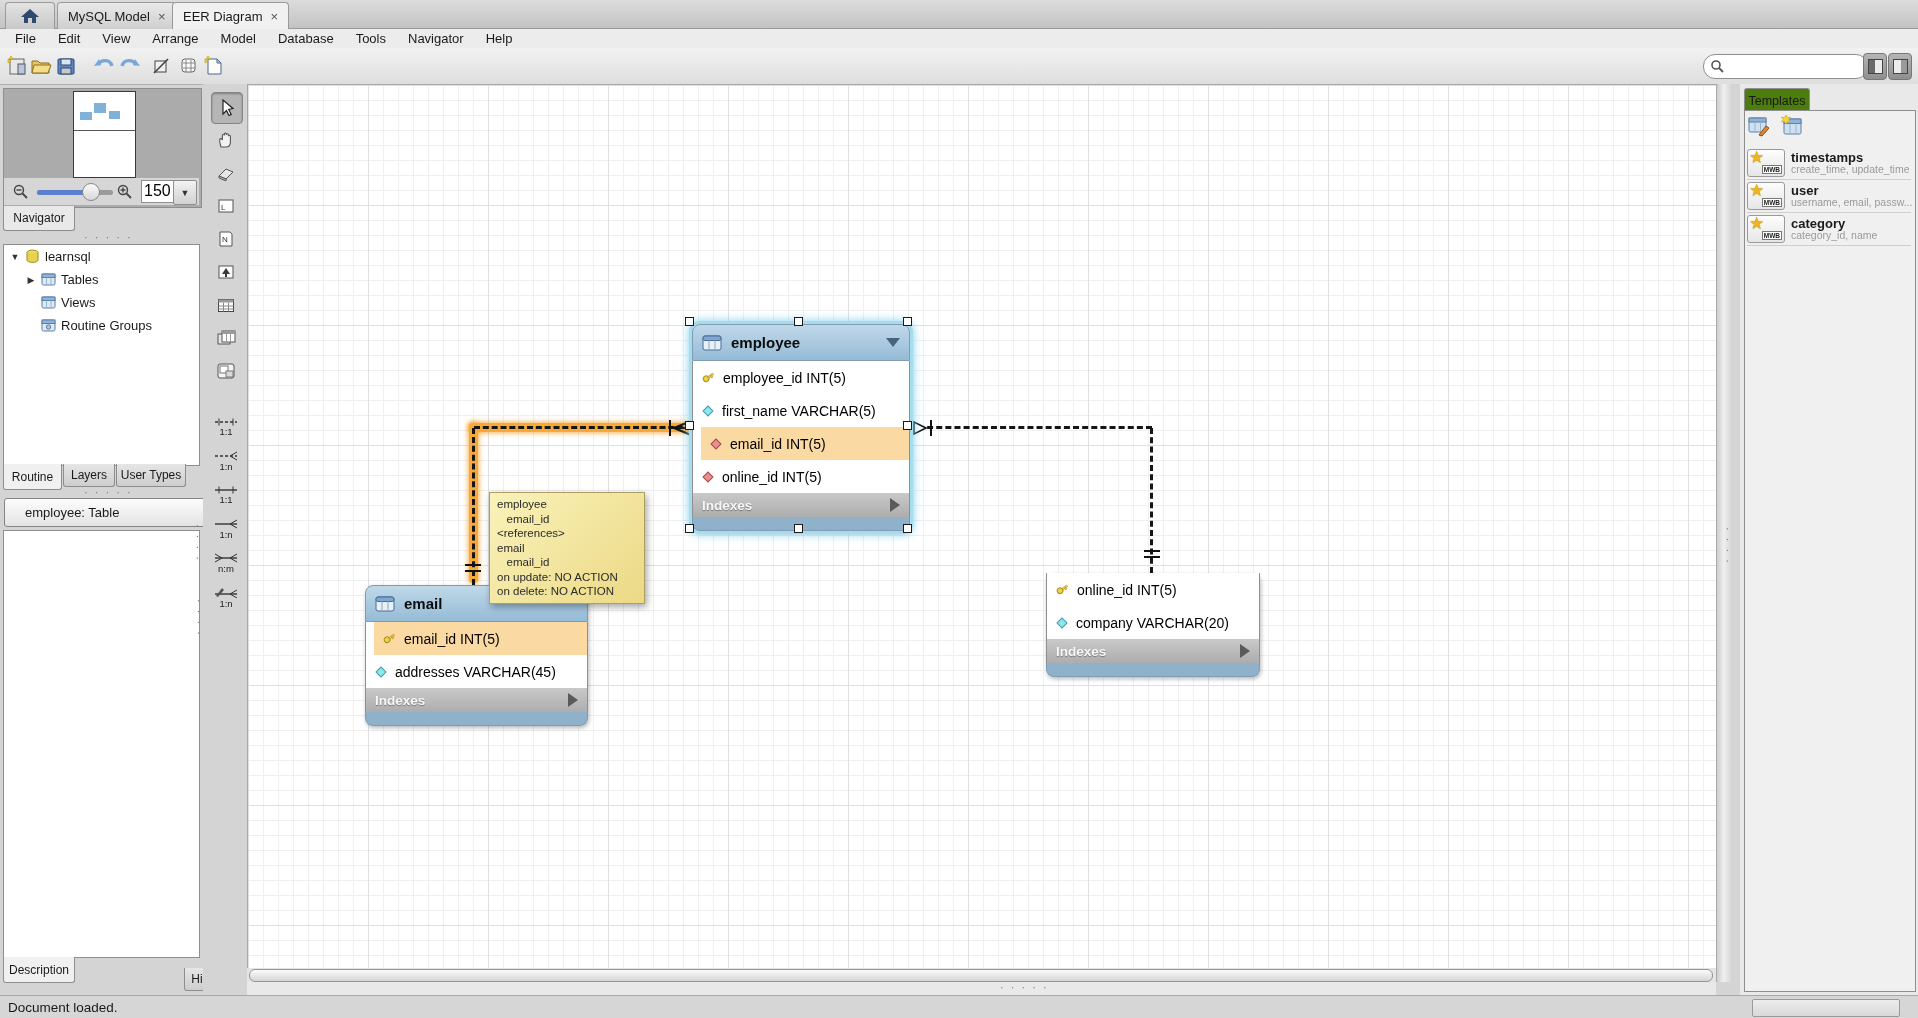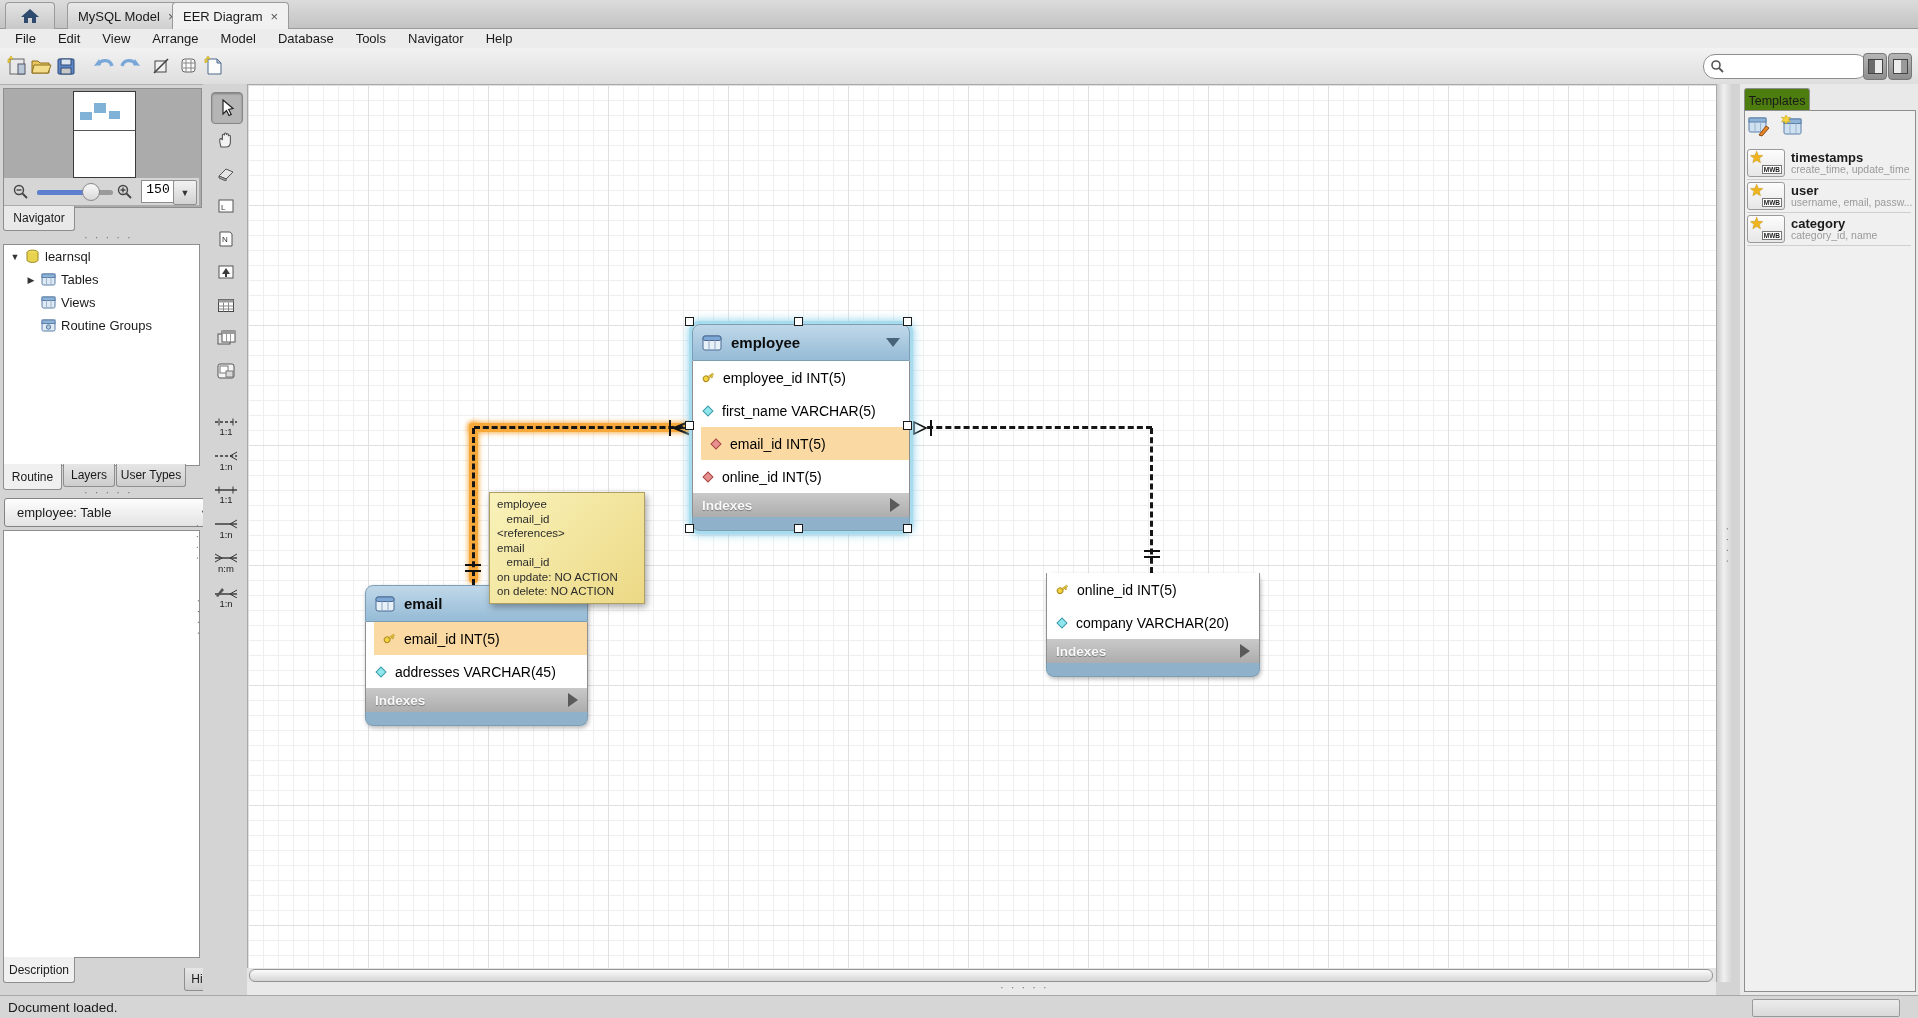--- a/index.html
+++ b/index.html
@@ -31,33 +31,33 @@
   #navigator-box{position:absolute;left:3px;top:88px;width:197px;height:118px;border:1px solid #8e8e8e;background:#ababab;}
   #nav-minimap{position:absolute;left:0;top:0;width:195px;height:89px;background:#ababab;}
   #nav-page{position:absolute;left:69px;top:2px;width:61px;height:85px;background:#fff;border:1px solid #3a3a3a;}
   #nav-page .mid{position:absolute;left:0;top:38px;width:100%;height:1px;background:#555;}
   .nav-rect{position:absolute;background:#7fb2d6;}
   #nav-zoomrow{position:absolute;left:0;top:89px;width:195px;height:27px;background:#d6d6d6;display:flex;align-items:center;}
   #nav-slider-track{position:absolute;left:33px;top:12px;width:76px;height:5px;border-radius:3px;background:#9a9a9a;}
   #nav-slider-fill{position:absolute;left:33px;top:12px;width:52px;height:5px;border-radius:3px;background:#5c7fd0;}
   #nav-slider-thumb{position:absolute;left:78px;top:5px;width:16px;height:16px;border-radius:50%;background:linear-gradient(#fafafa,#d8d8d8);border:1px solid #888;}
   #nav-zoom-value{position:absolute;left:137px;top:2px;width:32px;height:21px;border:1px solid #8e8e8e;background:#fff;font-size:13px;text-align:center;}
-  #nav-zoom-value input{width:28px;border:none;outline:none;font-size:13px;text-align:center;font-family:Liberation Mono, monospace;}
+  #nav-zoom-value input{width:28px;border:none;outline:none;font-size:16px;font-family:Liberation Sans, sans-serif;}
   #nav-zoom-drop{position:absolute;left:169px;top:2px;width:22px;height:23px;border:1px solid #8e8e8e;border-radius:2px;background:linear-gradient(#f2f2f2,#d2d2d2);display:flex;align-items:center;justify-content:center;font-size:9px;color:#333;}
   #navigator-tab{position:absolute;left:3px;top:206px;width:70px;height:24px;background:#e9e9e9;border:1px solid #8e8e8e;border-top:none;display:flex;align-items:center;justify-content:center;font-size:12px;border-radius:0 0 3px 3px;}
   .dots-h{color:#777;font-size:11px;letter-spacing:2px;line-height:6px;}
   .dots-v{color:#777;font-size:11px;letter-spacing:2px;transform:rotate(90deg);transform-origin:left top;display:inline-block;}
 
   #catalog-tree{position:absolute;left:3px;top:244px;width:195px;height:220px;background:#fff;border:1px solid #8e8e8e;}
   .tree-row{display:flex;align-items:center;gap:5px;height:23px;font-size:13px;}
   .tw{width:10px;text-align:center;font-size:9px;color:#333;}
   .side-tab{position:absolute;height:22px;display:flex;align-items:center;justify-content:center;background:linear-gradient(#e6e6e6,#cdcdcd);border:1px solid #8e8e8e;font-size:12px;border-radius:0 0 3px 3px;border-top:none;}
   .side-tab.active{background:#f0f0f0;height:25px;}
 
-  #type-select{position:absolute;left:4px;top:498px;width:192px;height:27px;border:1px solid #848484;border-radius:3px;background:linear-gradient(#fdfdfd,#e3e3e3);display:flex;align-items:center;justify-content:space-between;padding:0 12px;font-size:13px;}
+  #type-select{position:absolute;left:4px;top:498px;width:192px;height:27px;border:1px solid #848484;border-radius:3px;background:linear-gradient(#fdfdfd,#e3e3e3);display:flex;align-items:center;justify-content:space-between;padding:0 20px;font-size:13px;}
   #desc-box{position:absolute;left:3px;top:530px;width:195px;height:426px;background:#fff;border:1px solid #8e8e8e;}
 
   
   #vtoolbar{position:absolute;left:203px;top:84px;width:44px;height:911px;background:#d4d4d4;}
   .vt-btn{position:absolute;left:8px;width:30px;height:30px;display:flex;flex-direction:column;align-items:center;justify-content:center;border-radius:4px;}
   .vt-btn.selected{background:#b5b5b5;border:1px solid #868686;box-shadow:inset 0 1px 2px rgba(0,0,0,.3);}
   .vt-label{font-size:9.5px;color:#222;line-height:9px;margin-top:1px;}
 
   
   #canvas{position:absolute;left:247px;top:84px;width:1469px;height:884px;background-color:#fff;
@@ -116,21 +116,21 @@
 <body>
 
 <div id="app">
 
   <div id="tabbar">
     <div id="home-tab">
       <svg width="20" height="16" viewBox="0 0 20 16">
           <path d="M10 1 L19 9 L16 9 L16 15 L12 15 L12 10 L8 10 L8 15 L4 15 L4 9 L1 9 Z" fill="#2e4a6e"></path>
         </svg>
     </div>
-    <div class="doc-tab" style="left:67px;">
+    <div class="doc-tab" style="left:57px;">
       <span>MySQL Model</span>
       <span class="tab-close">×</span>
     </div>
     <div class="doc-tab active" style="left:172px;">
       <span>EER Diagram</span>
       <span class="tab-close">×</span>
     </div>
   </div>
 
   <div id="menubar">

